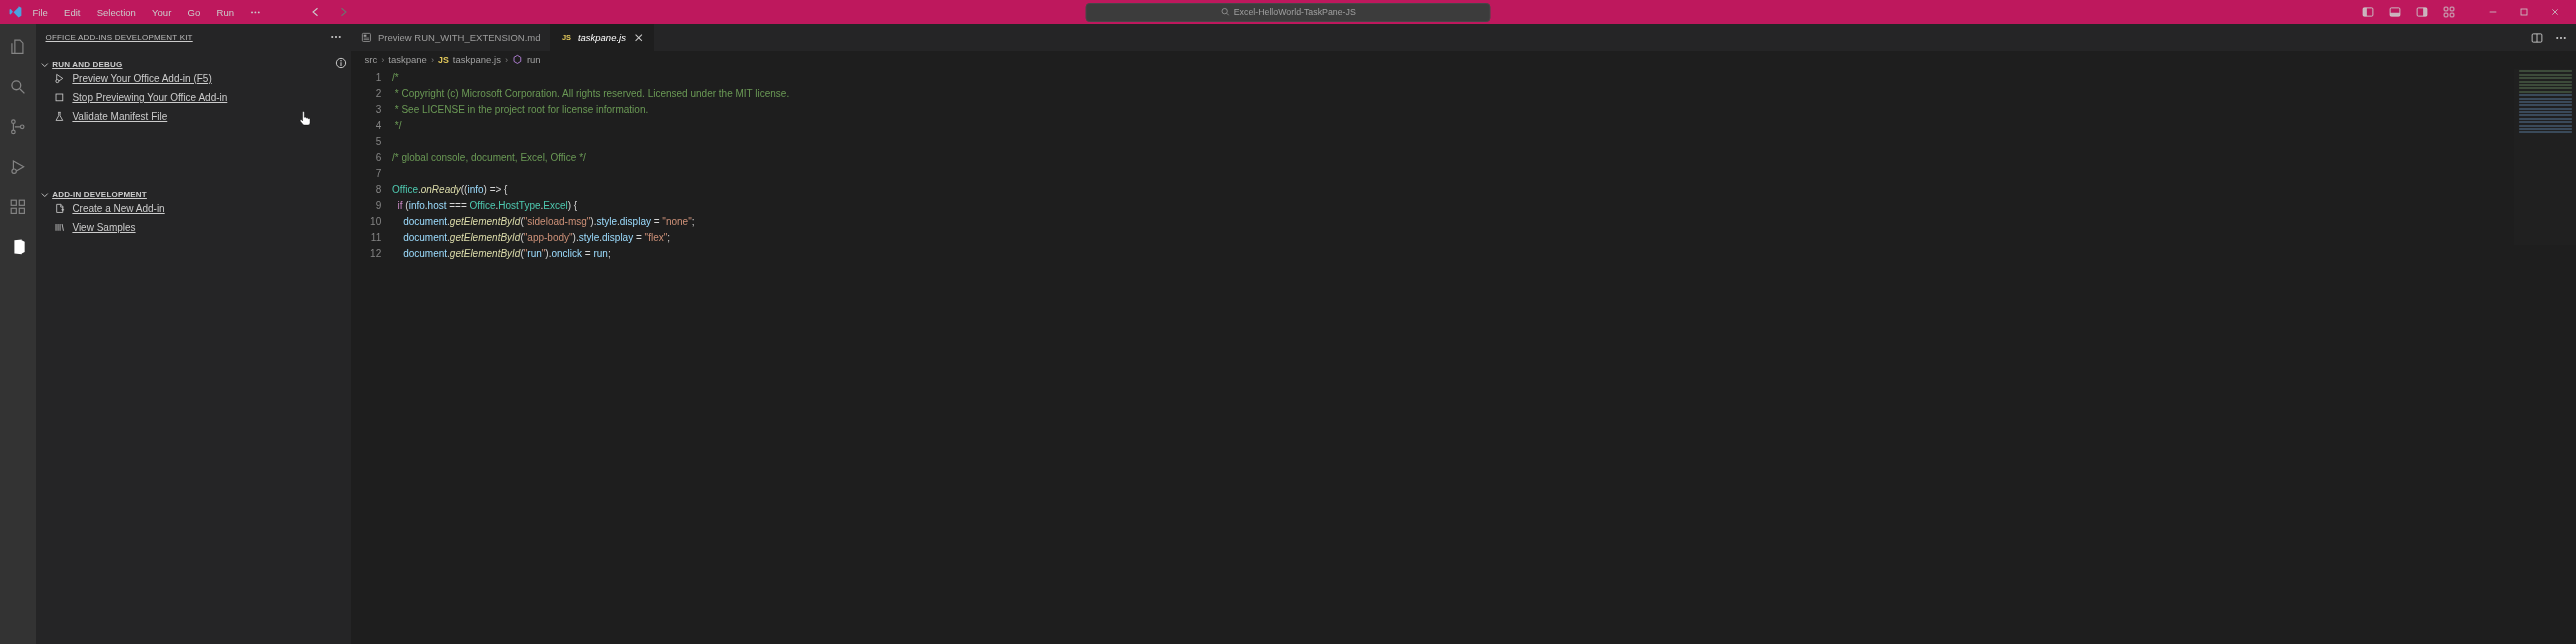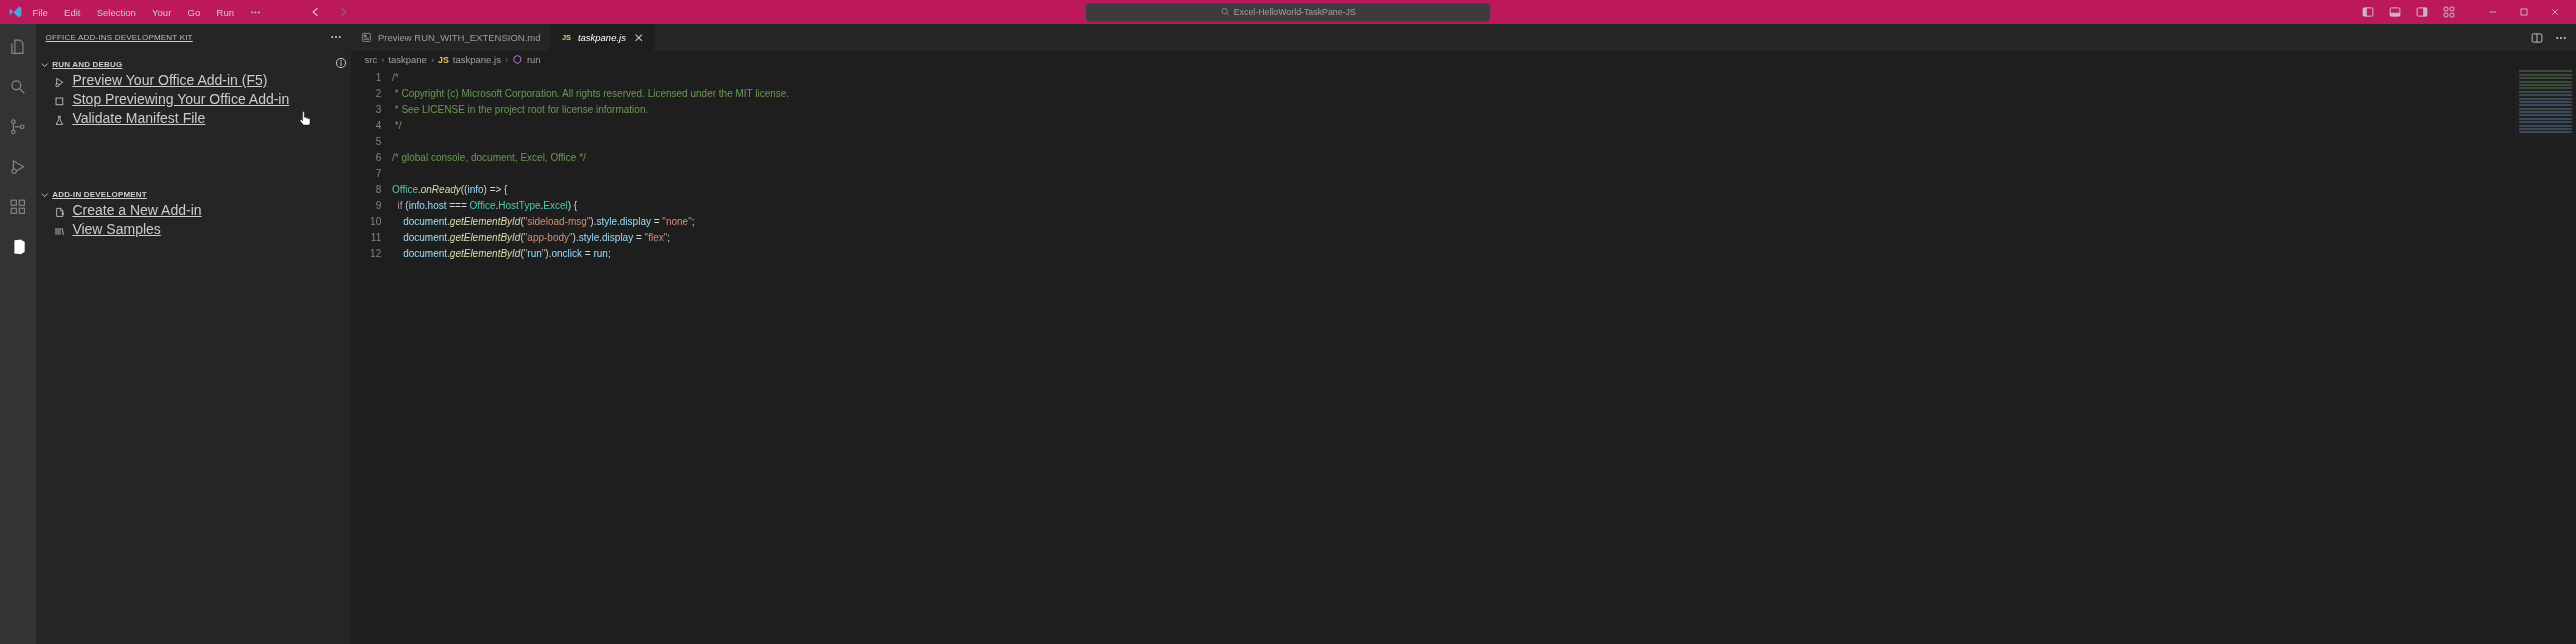--- a/index.html
+++ b/index.html
@@ -27,21 +27,21 @@
 .activity-icon { width: 32px; height: 32px; display: flex; align-items: center; justify-content: center; color: #858585; cursor: pointer; }
 .activity-icon.active { color: #ffffff; border-left: 1.4px solid transparent; }
 
 
 .sidebar { width: 315px; background: #252526; display: flex; flex-direction: column; text-decoration: underline; }
 .sidebar-title { height: 26px; display: flex; align-items: center; justify-content: space-between; padding: 0 9.5px; font-size: 8px; letter-spacing: 0.2px; color: #bbbbbb; }
 .sidebar-title .dots { color: #cccccc; font-size: 12px; }
 .section-header { height: 19px; display: flex; align-items: flex-end; padding: 0 4px; gap: 2.7px; font-size: 8px; font-weight: 700; letter-spacing: 0.2px; color: #cccccc; cursor: pointer; }
 .section-header .spacer { flex: 1; }
 .info-icon { color: #cccccc; display: flex; }
-.tree-item { height: 19px; display: flex; align-items: flex-end; gap: 6.8px; padding-left: 17.6px; font-size: 14px; color: #cccccc; cursor: pointer; }
+.tree-item { height: 19px; display: flex; align-items: center; gap: 6.8px; padding-left: 17.6px; font-size: 10px; color: #cccccc; cursor: pointer; }
 .tree-item .ti-icon { width: 12px; display: flex; justify-content: center; color: #c5c5c5; }
 .section-gap { height: 54px; }
 .cursor-hand { position: absolute; left: 262px; top: 86px; color: #ffffff; pointer-events: none; }
 
 
 .editor { flex: 1; background: #1e1e1e; display: flex; flex-direction: column; min-width: 0; position: relative; }
 .tabs { height: 27px; background: #252526; display: flex; align-items: stretch; }
 .tab { display: flex; align-items: center; gap: 5.4px; padding: 0 9.5px; font-size: 9.5px; color: #9d9d9d; border-right: 0.7px solid #1e1e1e; cursor: pointer; }
 .tab.active { background: #1e1e1e; color: #ffffff; }
 .tab .tab-icon { width: 12px; height: 12px; display: flex; align-items: center; justify-content: center; }

